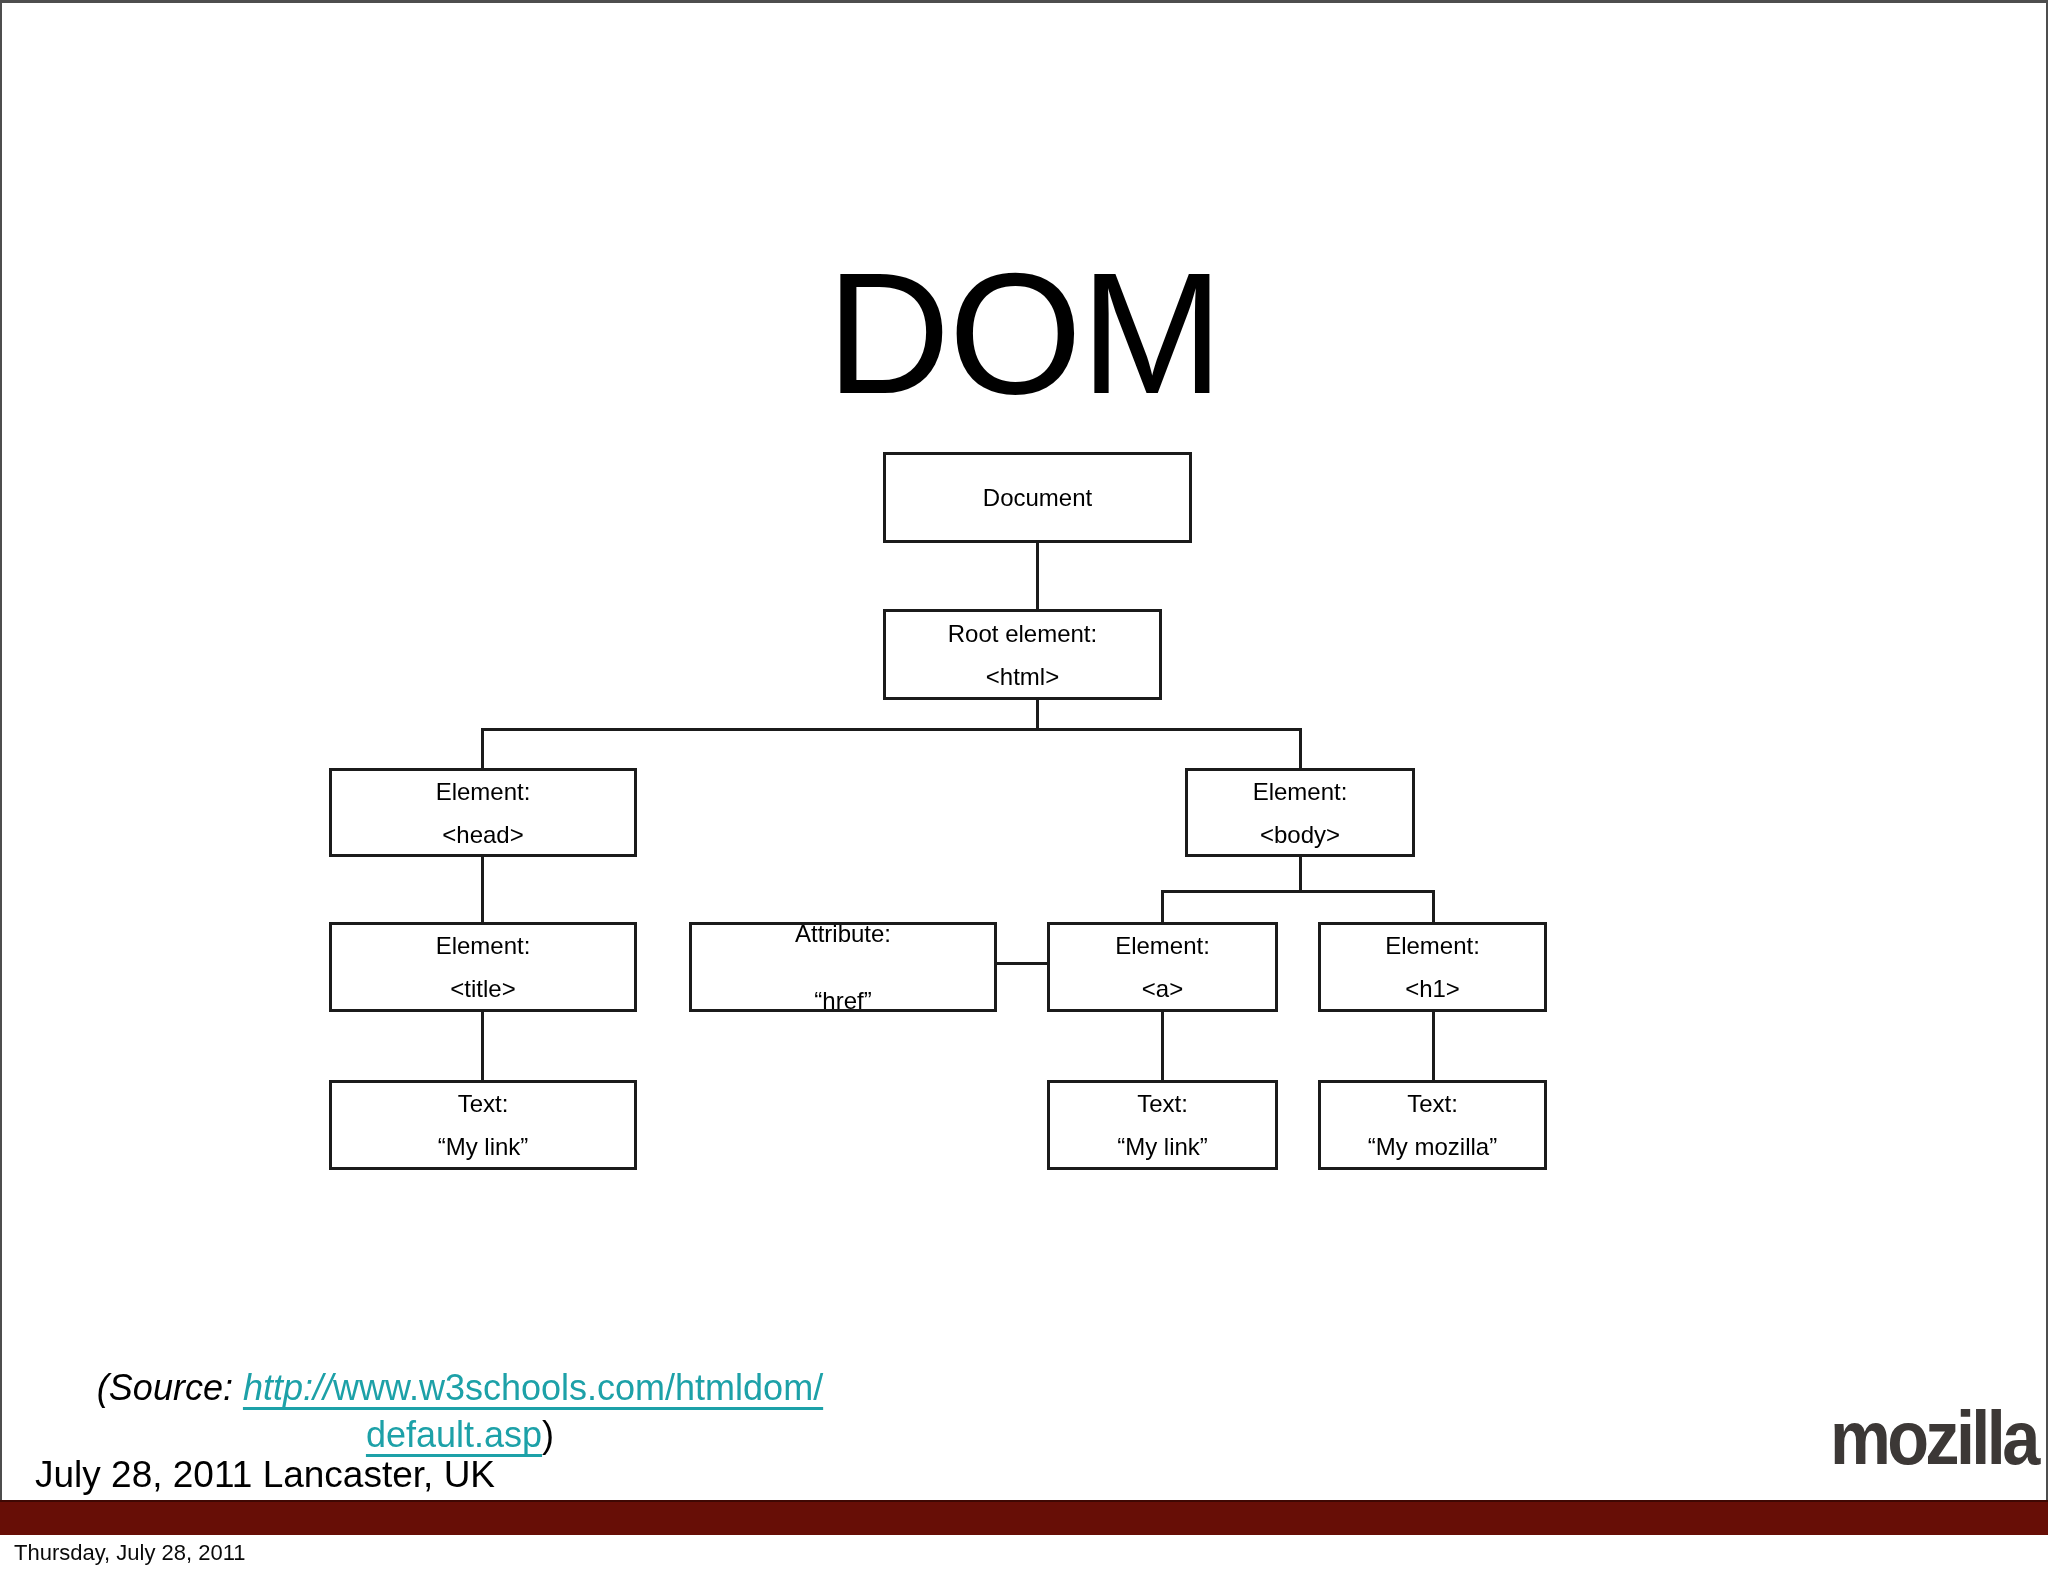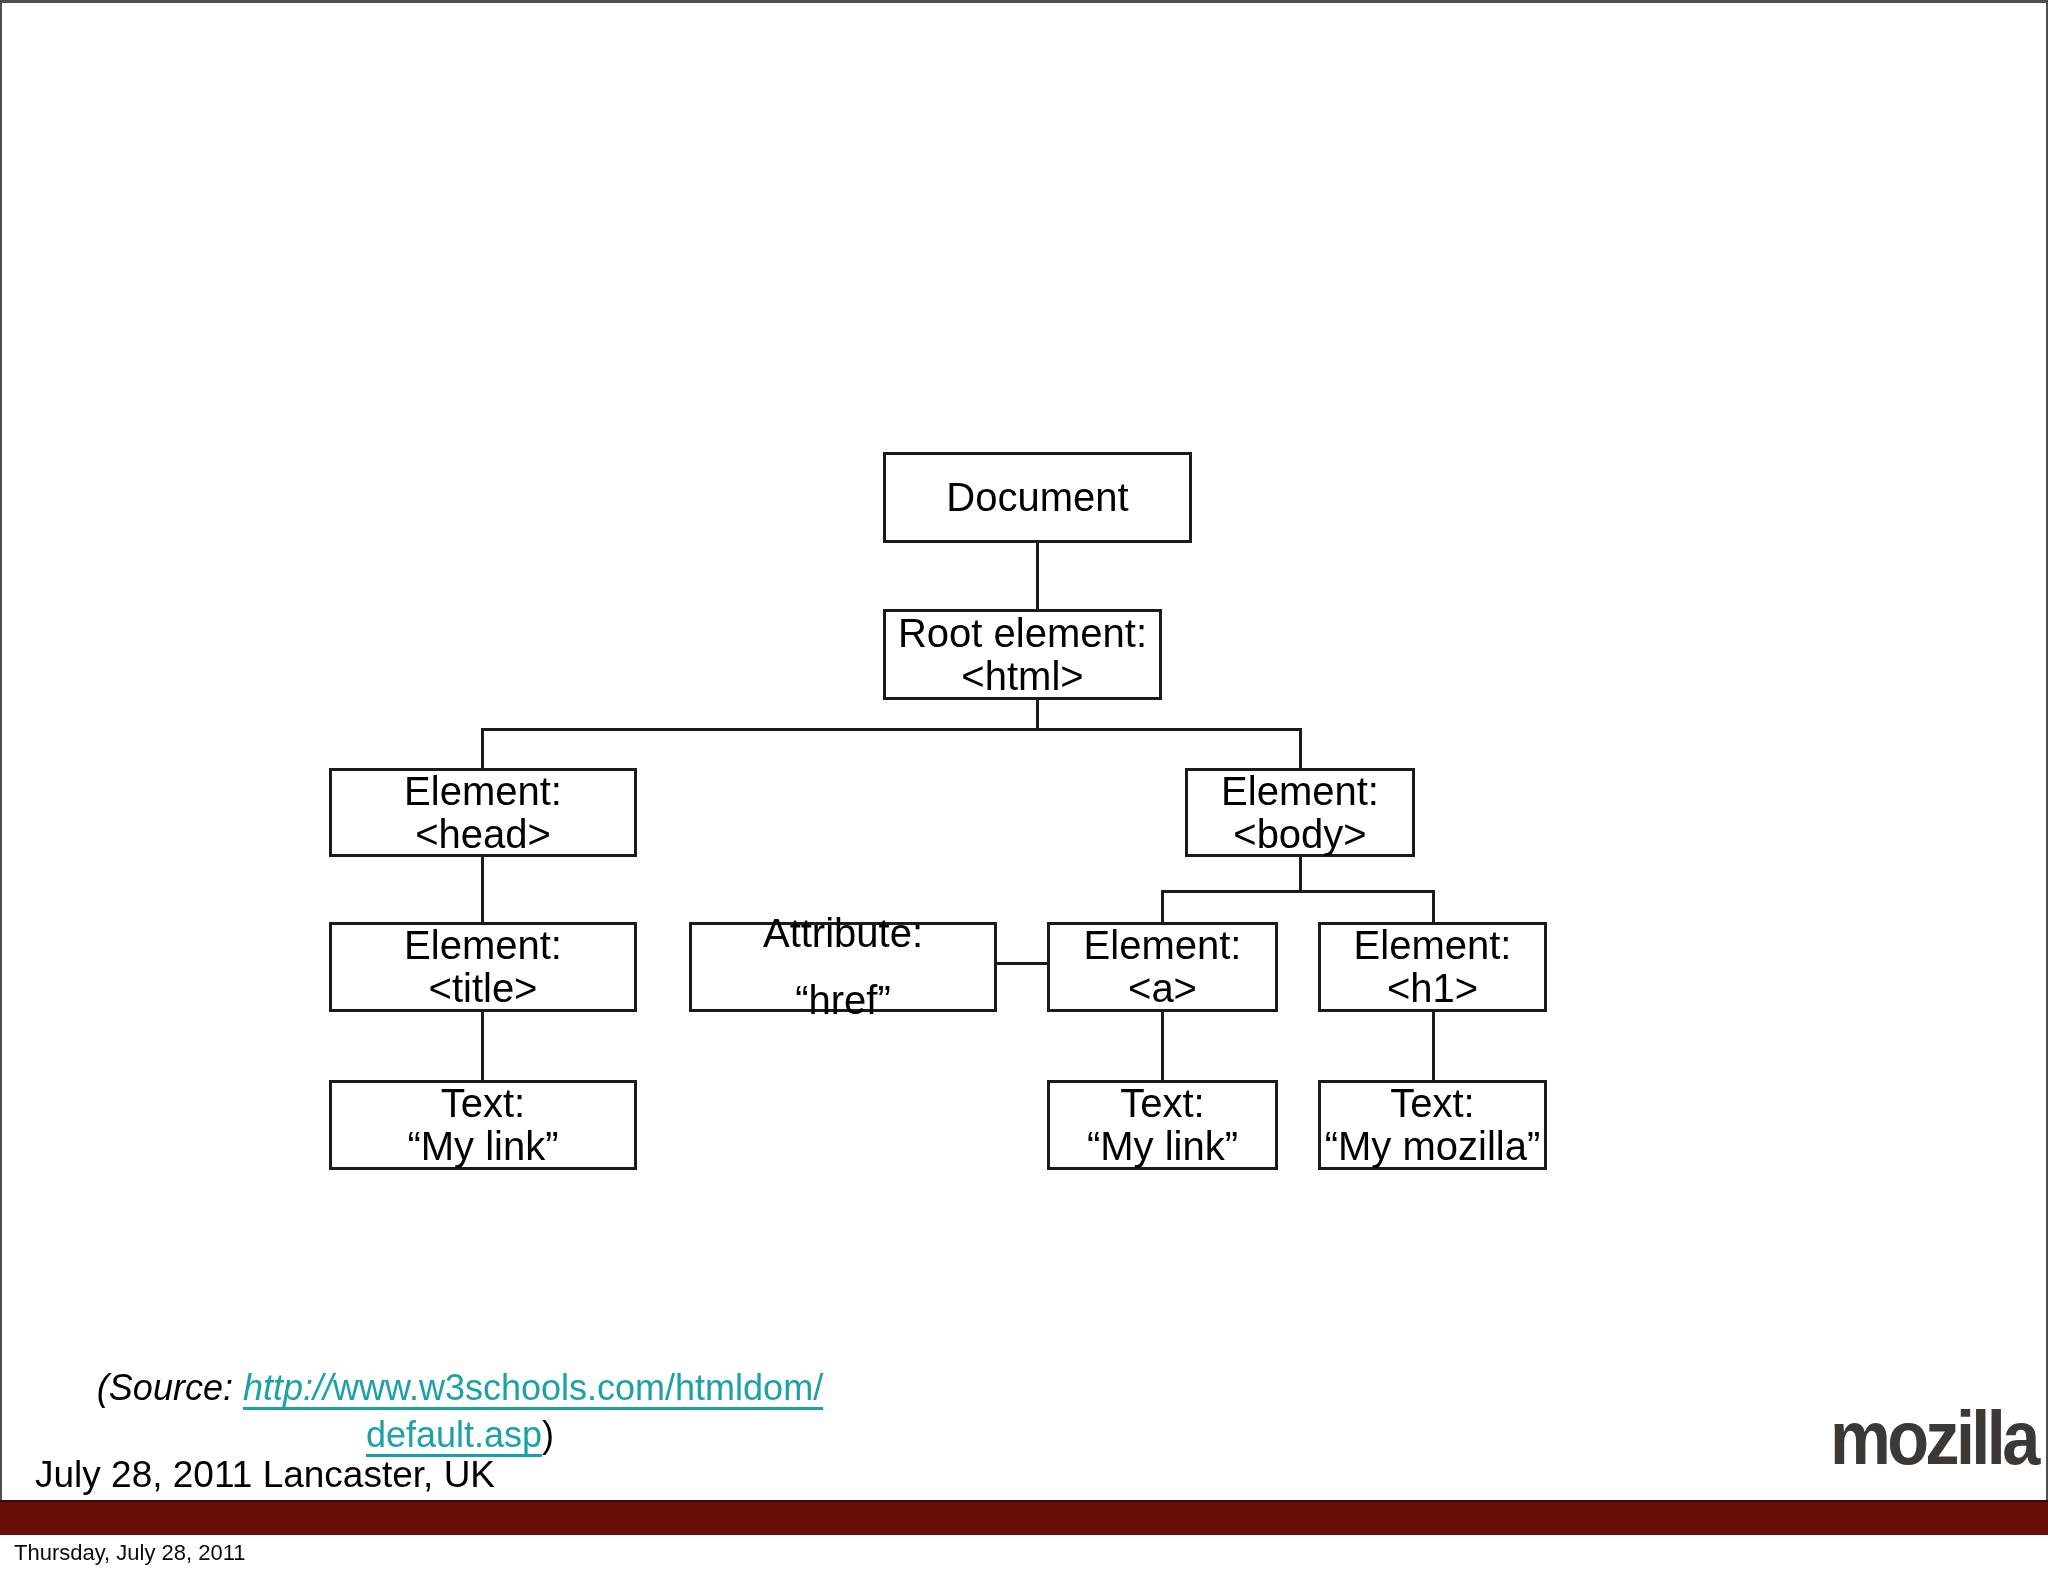--- a/index.html
+++ b/index.html
@@ -23,21 +23,21 @@
     position:absolute;left:0;top:128px;width:2048px;
     text-align:center;
     font-size:172px;line-height:180px;font-weight:400;
     letter-spacing:-2px;color:#000;
   }
   
   .node{
     position:absolute;box-sizing:border-box;
     background:#fff;border:3px solid #1b1b1b;
     display:flex;flex-direction:column;justify-content:center;align-items:center;
-    font-size:40px;line-height:43px;color:#000;text-align:center;
+    font-size:24px;line-height:43px;color:#000;text-align:center;
   }
   .n-document{left:883px;top:452px;width:309px;height:91px;}
   .n-root    {left:883px;top:609px;width:279px;height:91px;}
   .n-head    {left:329px;top:768px;width:308px;height:89px;}
   .n-body    {left:1185px;top:768px;width:230px;height:89px;}
   .n-title   {left:329px;top:922px;width:308px;height:90px;}
   .n-attr    {left:689px;top:922px;width:308px;height:90px;gap:24px;}
   .n-a       {left:1047px;top:922px;width:231px;height:90px;}
   .n-h1      {left:1318px;top:922px;width:229px;height:90px;}
   .n-ttitle  {left:329px;top:1080px;width:308px;height:90px;}
@@ -91,20 +91,21 @@
     position:absolute;left:14px;top:1537px;
     font-size:22px;line-height:32px;color:#0a0a0a;
   }
 </style>
 </head>
 <body>
 
 <div class="slide">
   <div class="frame"></div>
 
+  <h1 class="title">DOM</h1>
 
   <div>
 
     <div class="edge e1"></div>
     <div class="edge e2"></div>
     <div class="edge e3"></div>
     <div class="edge e4"></div>
     <div class="edge e5"></div>
     <div class="edge e6"></div>
     <div class="edge e7"></div>

